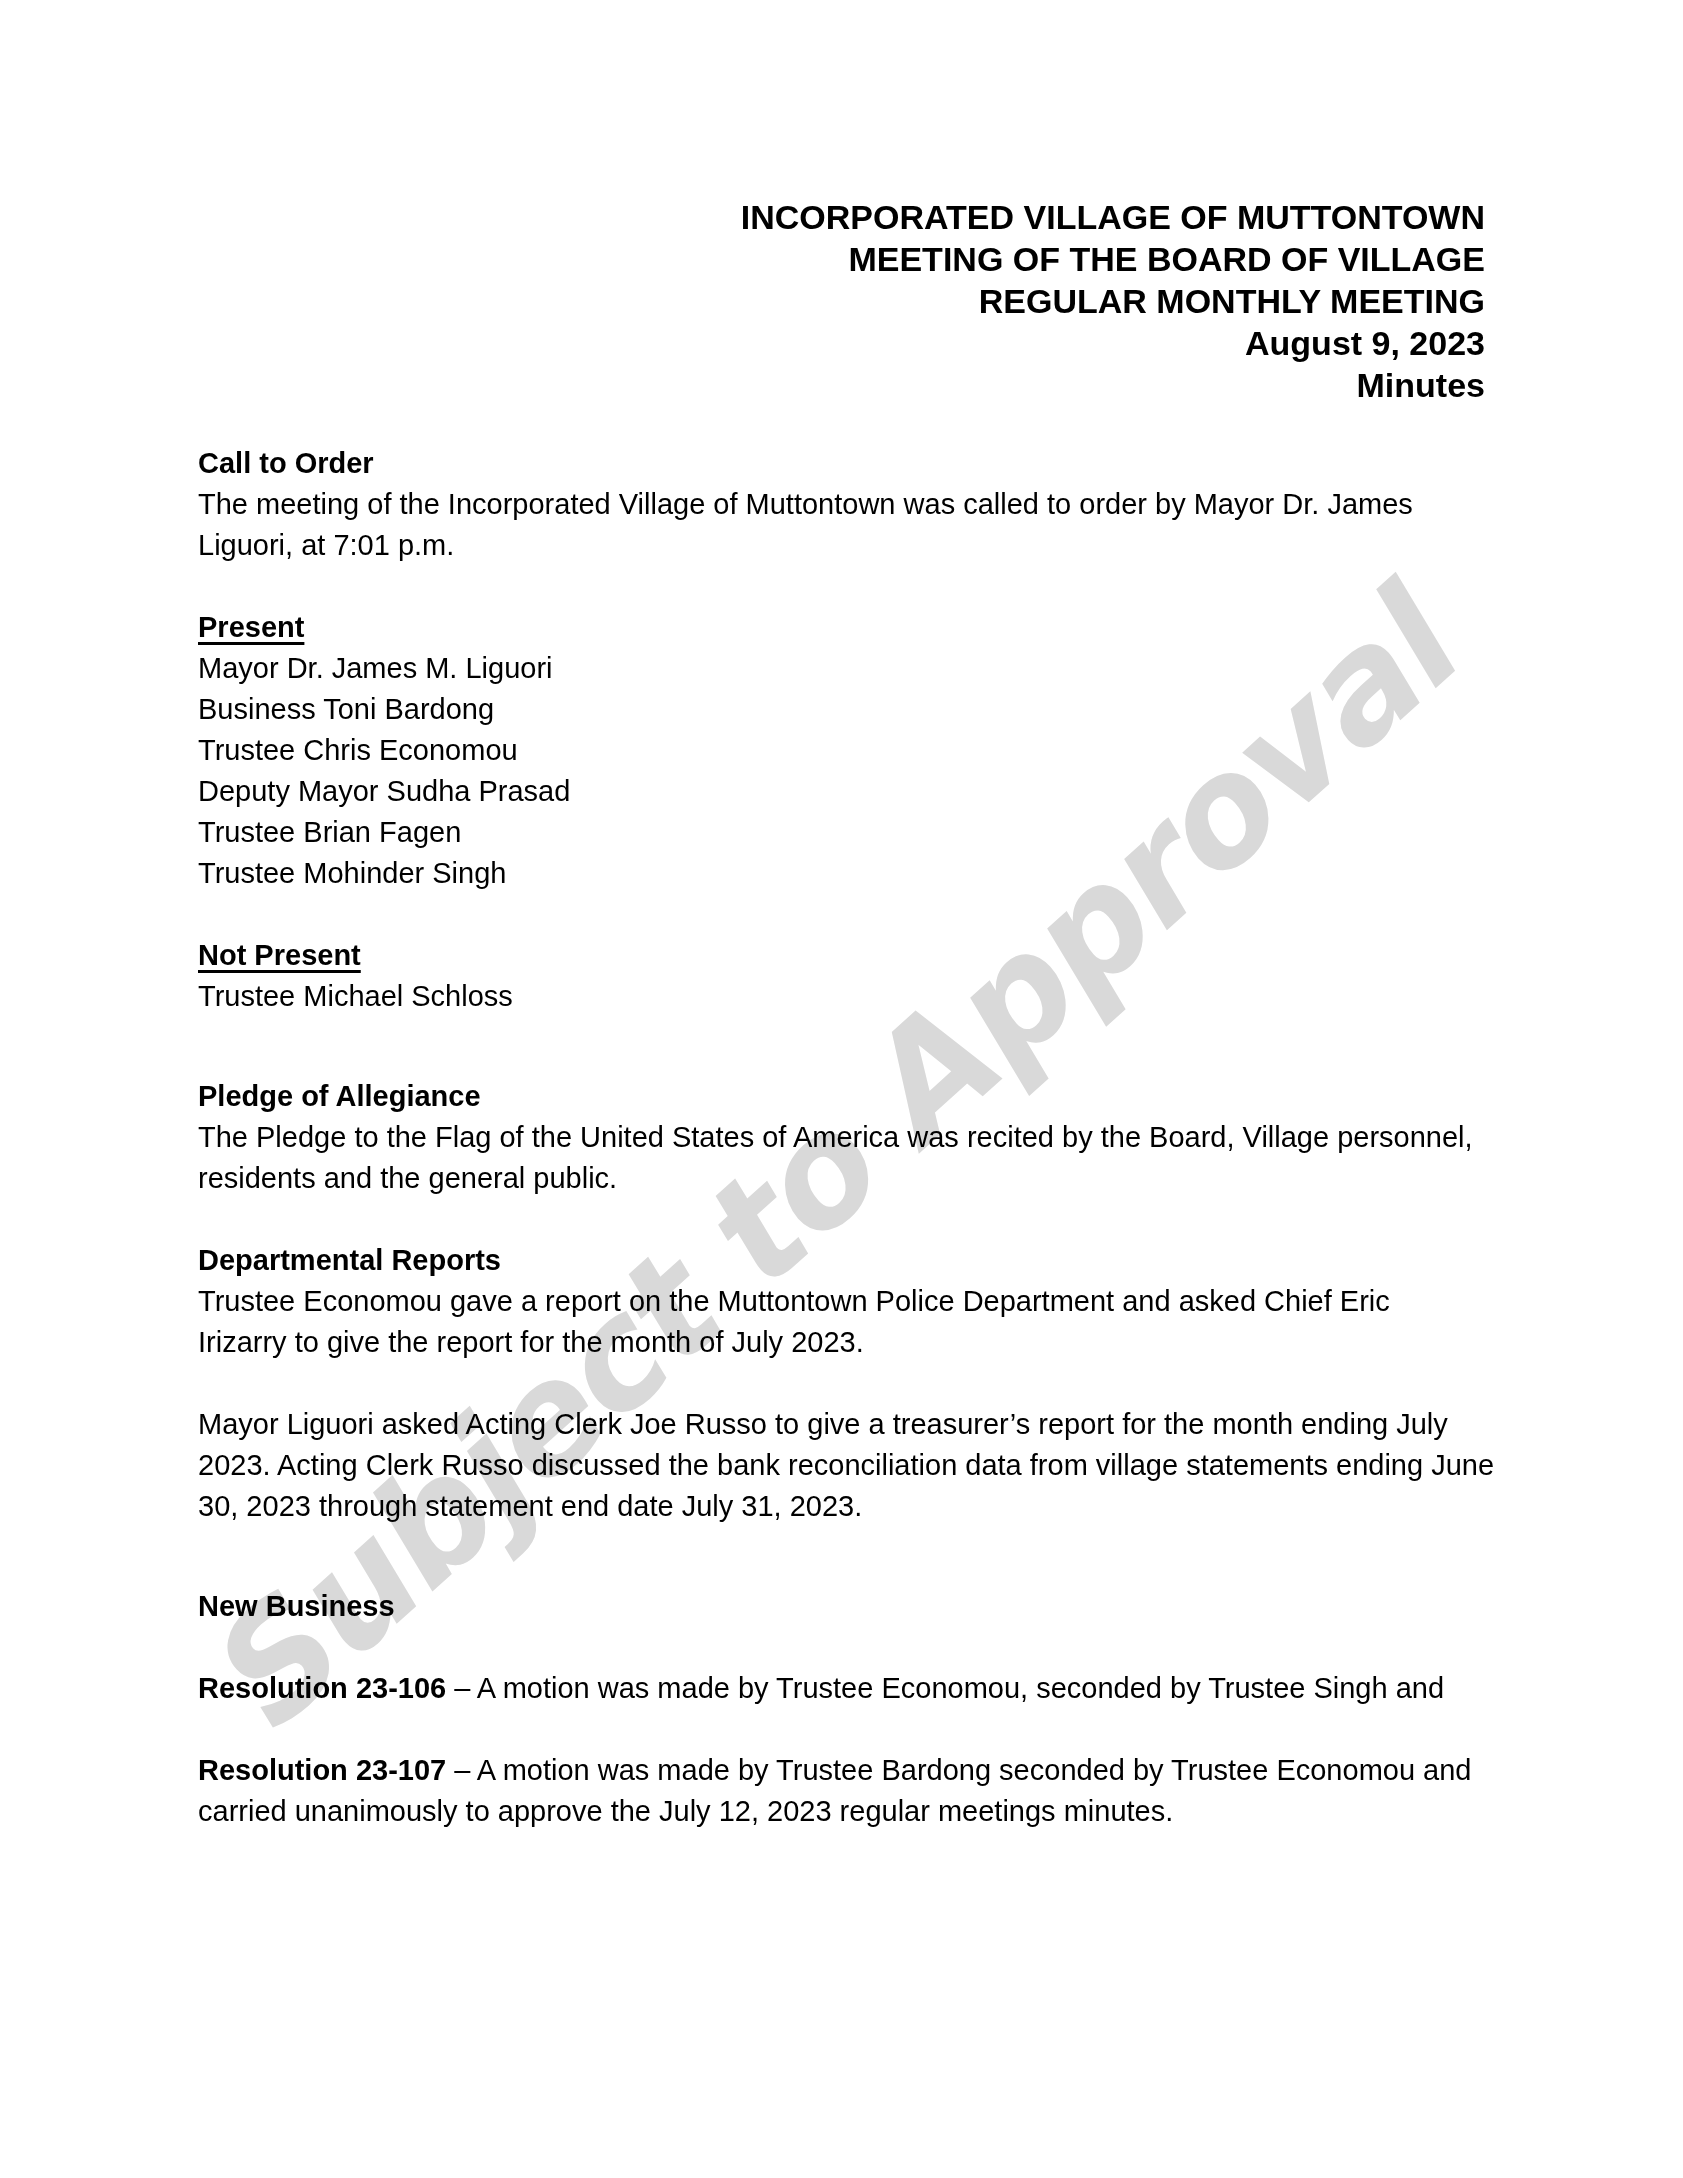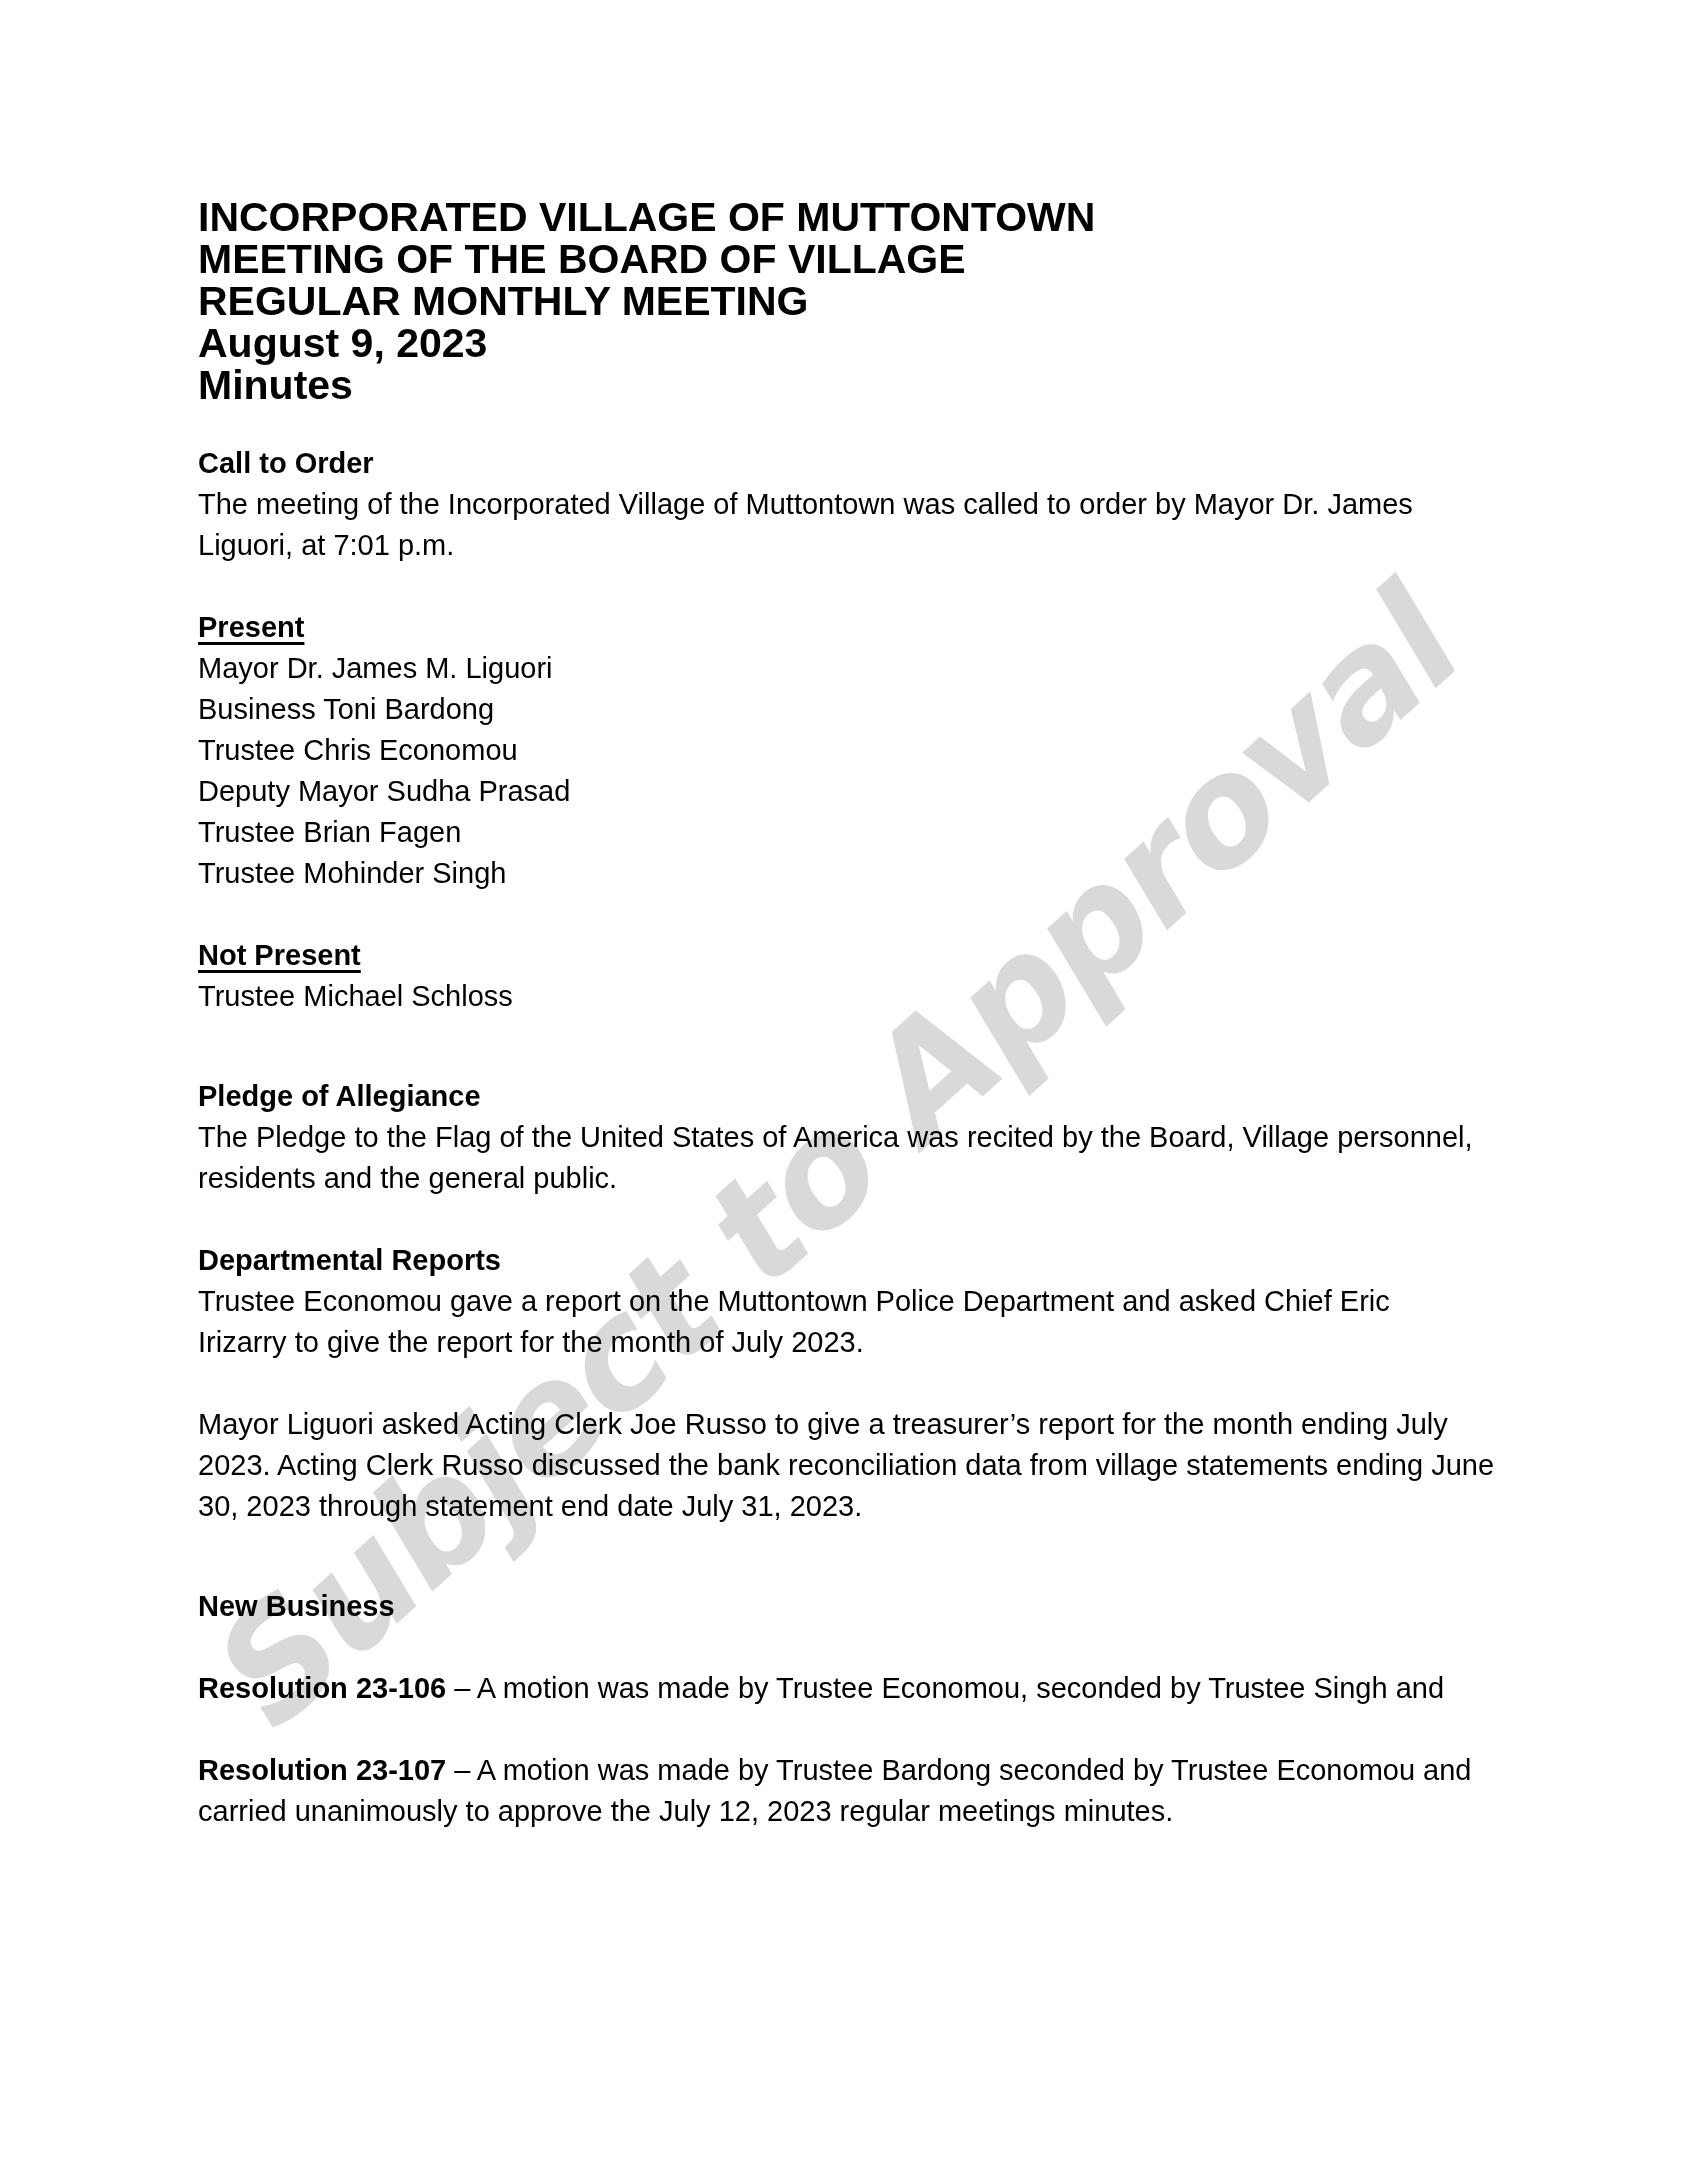--- a/index.html
+++ b/index.html
@@ -34,24 +34,24 @@
   .content {
     position: absolute;
     left: 198px;
     top: 196px;
     width: 1287px;
     z-index: 1;
     font-size: 29px;
     line-height: 41px;
   }
   .title-block {
-    font-size: 41px;
+    font-size: 34px;
     font-weight: bold;
     line-height: 42px;
-    text-align: left;
+    text-align: right;
   }
   .line { white-space: nowrap; }
   .h { font-weight: bold; }
   .u {
     text-decoration: underline;
     text-decoration-thickness: 3px;
     text-underline-offset: 5px;
   }
   .b { font-weight: bold; }
   .mt-title-gap { margin-top: 37px; }

